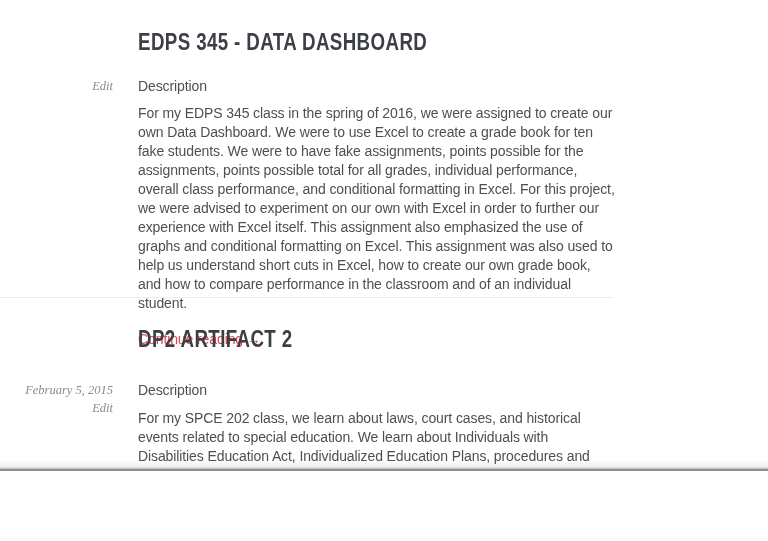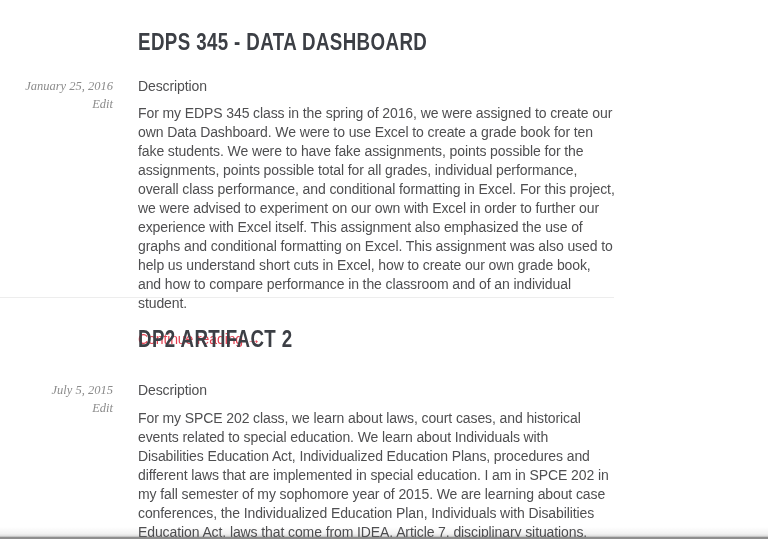--- a/index.html
+++ b/index.html
@@ -1,20 +1,20 @@
 <!DOCTYPE html>
 <html><head>
 <meta charset="utf-8">
 <style>
   * { margin: 0; padding: 0; box-sizing: border-box; }
   html, body { background: #ffffff; }
   .page {
     position: relative;
     width: 768px;
-    height: 539px;
+    height: 471px;
     background: #ffffff;
     overflow: hidden;
     font-family: "Liberation Sans", sans-serif;
   }
   .post-title {
     position: absolute;
     left: 138px;
     font-family: "Liberation Sans", sans-serif;
     font-weight: 700;
     font-size: 24px;
@@ -90,36 +90,35 @@
   #post2-content { top: 381px; }
 </style>
 </head>
 <body>
 
 <div class="page">
 
   <a class="post-title" id="post1-title">EDPS 345 - DATA DASHBOARD</a>
 
   <div class="post-meta" id="post1-meta">
-    <div class="post-date">January 25, 2016</div>
     <div class="edit-link">Edit</div>
   </div>
 
   <div class="post-content" id="post1-content">
     <div class="description-label">Description</div>
     <p class="post-body">For my EDPS 345 class in the spring of 2016, we were assigned to create our own Data Dashboard. We were to use Excel to create a grade book for ten fake students. We were to have fake assignments, points possible for the assignments, points possible total for all grades, individual performance, overall class performance, and conditional formatting in Excel. For this project, we were advised to experiment on our own with Excel in order to further our experience with Excel itself. This assignment also emphasized the use of graphs and conditional formatting on Excel. This assignment was also used to help us understand short cuts in Excel, how to create our own grade book, and how to compare performance in the classroom and of an individual student.</p>
     <a class="continue-link">Continue reading →</a>
   </div>
 
   <div class="divider"></div>
 
   <a class="post-title" id="post2-title">DP2 ARTIFACT 2</a>
 
   <div class="post-meta" id="post2-meta">
-    <div class="post-date">July 5, 2015</div>
+    <div class="post-date">February 5, 2015</div>
     <div class="edit-link">Edit</div>
   </div>
 
   <div class="post-content" id="post2-content">
     <div class="description-label">Description</div>
     <p class="post-body gap-above">For my SPCE 202 class, we learn about laws, court cases, and historical events related to special education. We learn about Individuals with Disabilities Education Act, Individualized Education Plans, procedures and different laws that are implemented in special education. I am in SPCE 202 in my fall semester of my sophomore year of 2015. We are learning about case conferences, the Individualized Education Plan, Individuals with Disabilities Education Act, laws that come from IDEA, Article 7, disciplinary situations, parental rights, influential court cases, the history of special education, least restrictive environments, free and appropriate public education, and much more relevant special education laws. In my SPCE 202 class, we are writing a paper that discusses the</p>
   </div>
 
   <div class="bottom-edge"></div>
 

